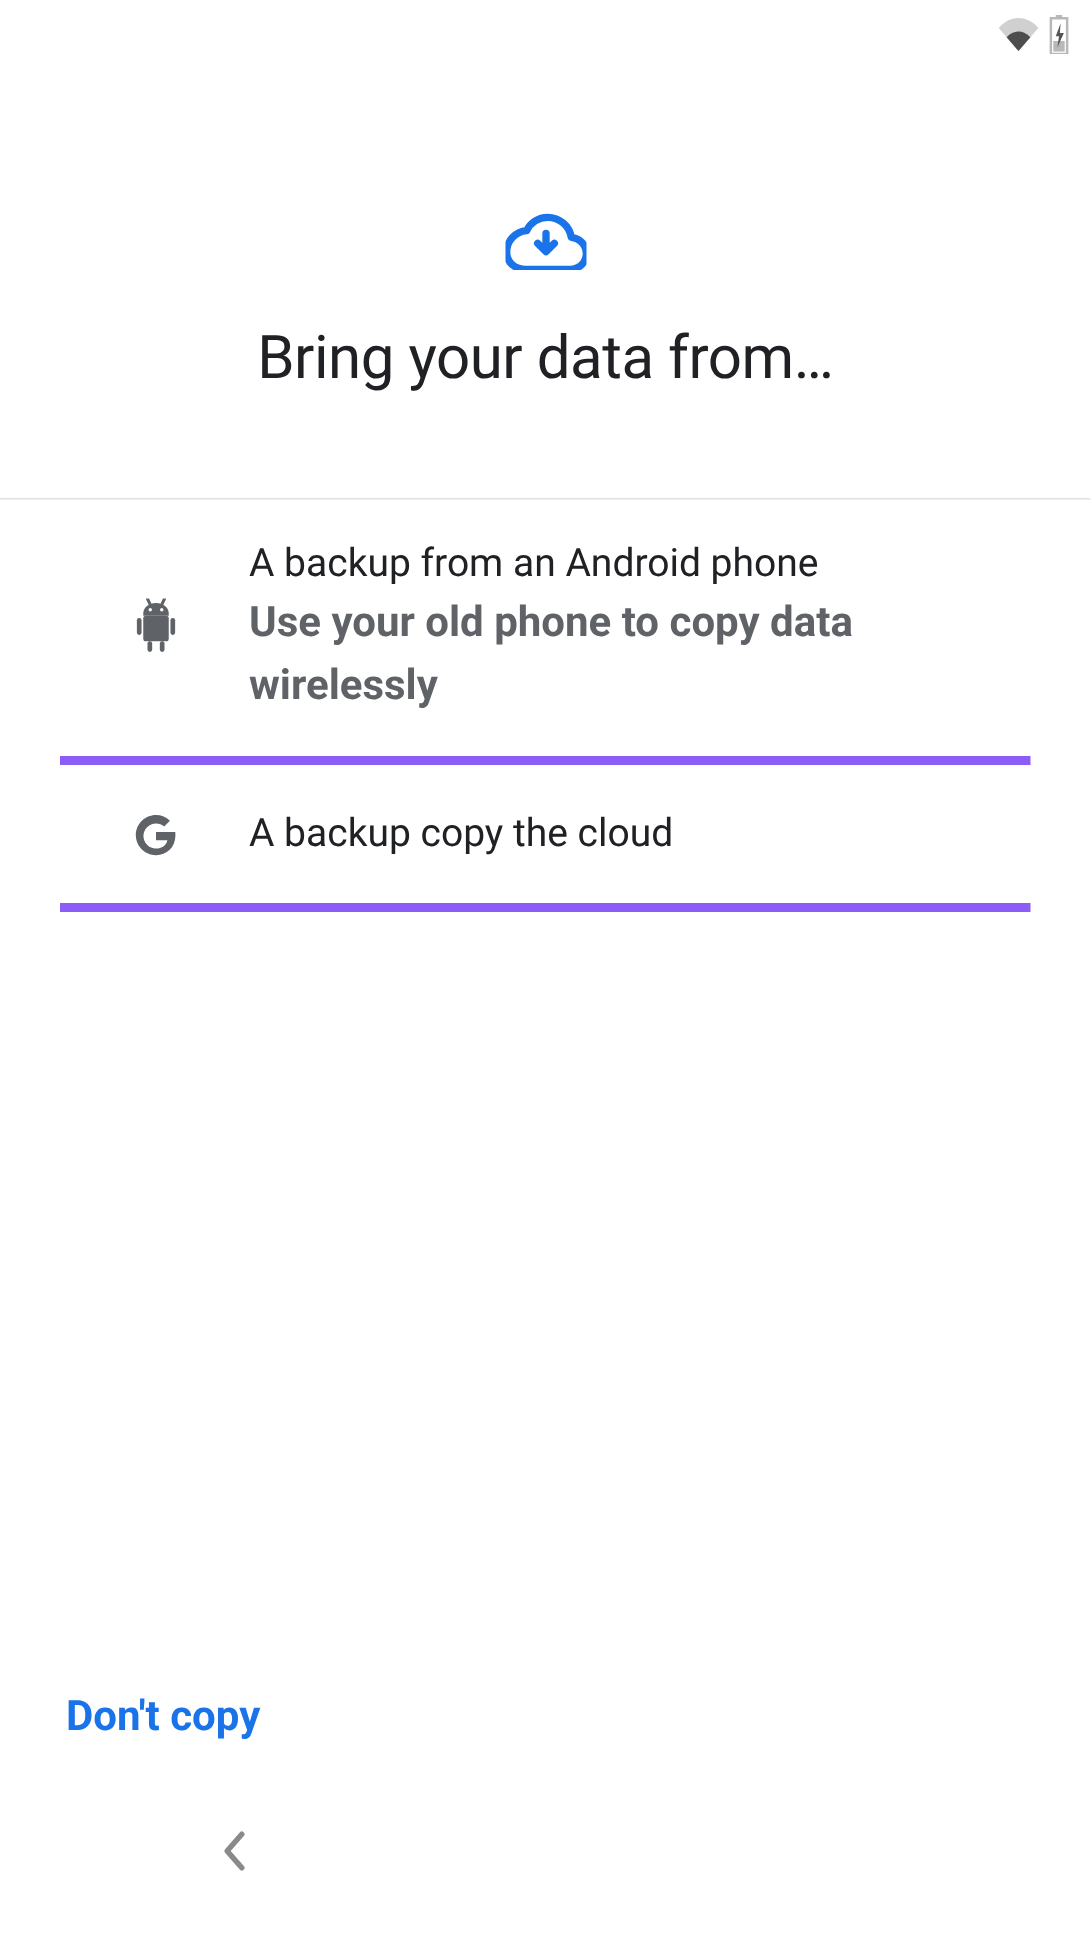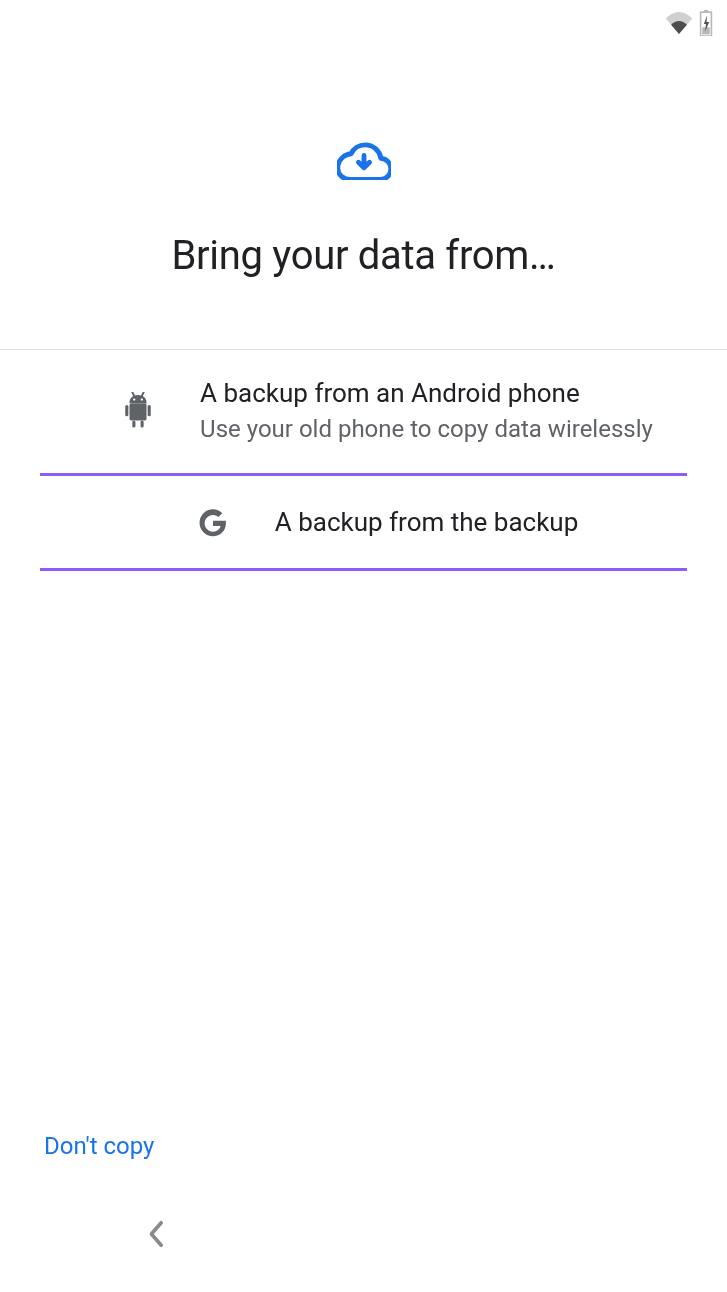--- a/index.html
+++ b/index.html
@@ -21,41 +21,40 @@
     gap: 6px;
   }
 
   .header-icon {
     display: flex;
     justify-content: center;
     margin-top: 140px;
   }
 
   .title {
-    margin-top: 52px;
+    margin-top: 35px;
     text-align: center;
     font-size: 40px;
     font-weight: 400;
     letter-spacing: -0.3px;
   }
 
   .options {
     margin-top: 70px;
     border-top: 1px solid #e0e0e0;
   }
 
   .option {
     display: flex;
     align-items: center;
     gap: 44px;
     padding: 26px 0 26px 46px;
-    border-bottom: 3px solid #8b5cf6;
+    border-bottom: 6px solid #8b5cf6;
     margin: 0 40px;
     cursor: pointer;
-    justify-content: center;
   }
   .option:first-child {
     border-top: none;
   }
 
   .opt-icon {
     width: 36px;
     height: 40px;
     display: flex;
     align-items: center;
@@ -63,32 +62,33 @@
     flex: 0 0 36px;
     color: #5f6368;
   }
 
   .opt-text .line1 {
     font-size: 26px;
     line-height: 1.35;
     color: #202124;
   }
   .opt-text .line2 {
-    font-size: 24px;
+    font-size: 28px;
     line-height: 1.5;
     color: #5f6368;
+    font-weight: bold;
   }
 
   .dont-copy {
     position: absolute;
     left: 44px;
     bottom: 132px;
     color: #1a73e8;
-    font-size: 24px;
-    font-weight: 400;
+    font-size: 28px;
+    font-weight: 700;
     cursor: pointer;
   }
 
   .navbar {
     position: absolute;
     bottom: 40px;
     left: 0;
     width: 100%;
     display: flex;
     justify-content: flex-start;
@@ -149,21 +149,21 @@
     </div>
   </div>
 
   <div class="option">
     <span class="opt-icon">
       <svg width="34" height="34" viewBox="0 0 24 24">
         <path fill="#5f6368" d="M21.35 11.1H12v3.8h5.35c-.55 2.5-2.7 3.9-5.35 3.9-3.25 0-5.9-2.65-5.9-5.9s2.65-5.9 5.9-5.9c1.45 0 2.8.5 3.85 1.45l2.7-2.7C16.8 3.9 14.55 3 12 3 6.75 3 2.5 7.25 2.5 12.5S6.75 22 12 22c5 0 9.15-3.6 9.15-9.5 0-.5-.05-.95-.1-1.4z"></path>
       </svg>
     </span>
     <div class="opt-text">
-      <div class="line1">A backup from the backup</div>
+      <div class="line1">A backup copy the cloud</div>
     </div>
   </div>
 
 
 </div>
 
 <div class="dont-copy">Don't copy</div>
 
 <div class="navbar">
   <span>

